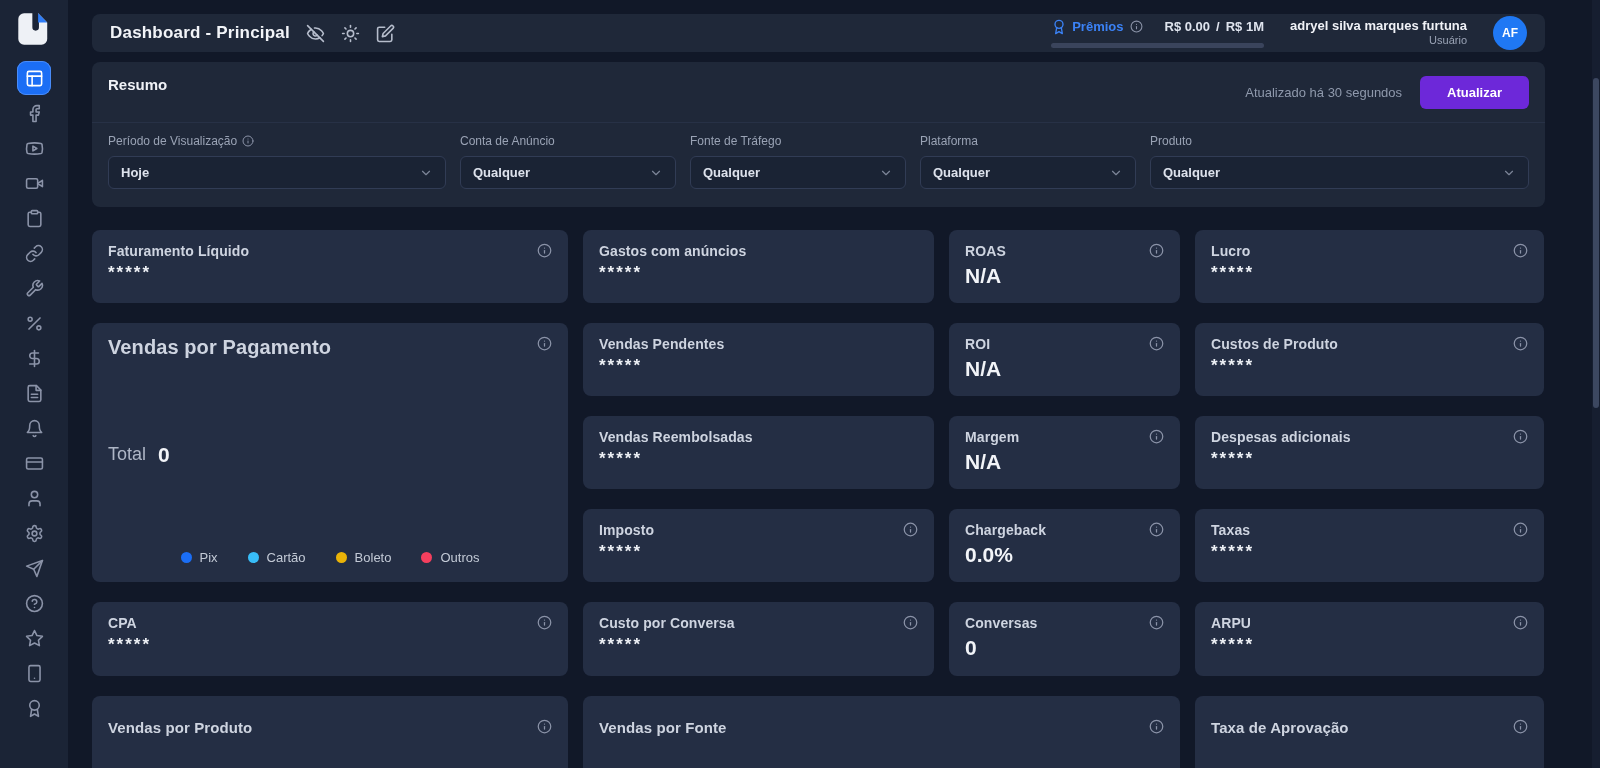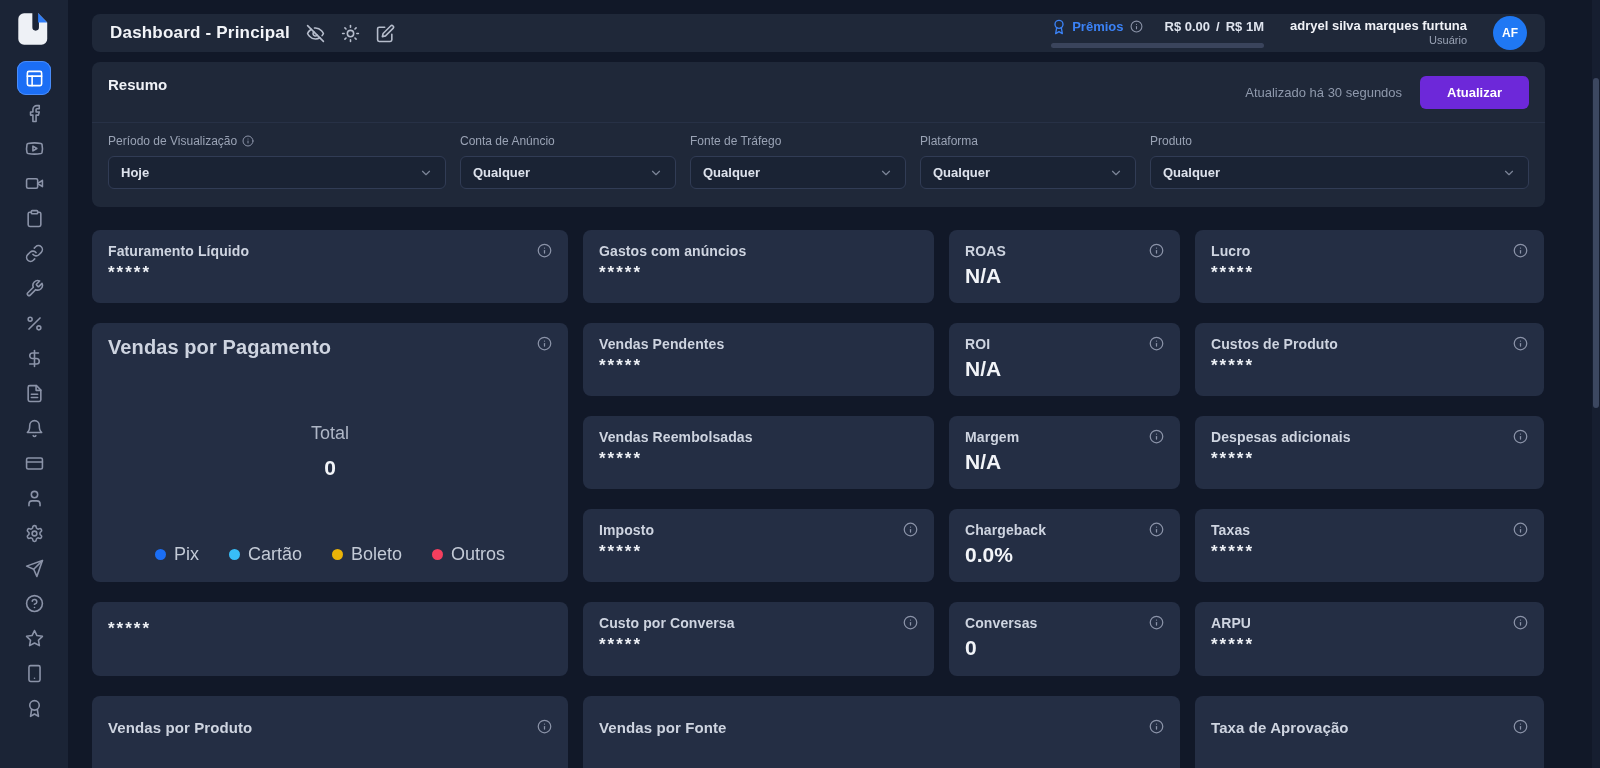--- a/index.html
+++ b/index.html
@@ -101,25 +101,25 @@
   .card-value { margin-top:5px; }
   .masked { font-size:17px; font-weight:700; letter-spacing:2px; color:#eef1f6; line-height:1; }
   .big { font-size:21px; font-weight:700; color:#f2f4f8; line-height:1.1; }
 
   .c1{grid-column:1} .c2{grid-column:2} .c3{grid-column:3} .c4{grid-column:4}
   .r1{grid-row:1} .r2{grid-row:2} .r3{grid-row:3} .r4{grid-row:4} .r5{grid-row:5} .r6{grid-row:6}
   .rowspan3 { grid-row:2 / span 3; }
   .colspan2 { grid-column:2 / span 2; }
 
   .chart-card { display:flex; flex-direction:column; }
-  .chart-center { flex:1; display:flex; flex-direction:column; align-items:center; justify-content:center; gap:12px; }
+  .chart-center { flex:1; display:flex; flex-direction:row; align-items:center; justify-content:flex-start; gap:12px; }
   .chart-total-label { font-size:18px; color:#aeb6c6; }
   .chart-total-value { font-size:21px; font-weight:700; color:#f2f4f8; }
   .legend { display:flex; justify-content:center; gap:30px; padding-bottom:4px; }
-  .legend-item { display:flex; align-items:center; gap:8px; font-size:18px; color:#c3cad6; }
+  .legend-item { display:flex; align-items:center; gap:8px; font-size:13px; color:#c3cad6; }
   .dot { width:11px; height:11px; border-radius:50%; }
 
   
   .scrollbar { position:absolute; right:0; top:0; width:8px; height:768px; background:#161e30; }
   .scroll-thumb { position:absolute; right:1px; top:78px; width:6px; height:330px; background:#3c4760; border-radius:3px; }
 </style>
 </head>
 <body>
 
 <aside class="sidebar">
@@ -551,20 +551,28 @@
           <svg class="info-ic" viewBox="0 0 24 24" fill="none" stroke="currentColor" stroke-width="2" stroke-linecap="round" stroke-linejoin="round">
               <circle cx="12" cy="12" r="10"></circle>
               <path d="M12 16v-4"></path>
               <path d="M12 8h.01"></path>
             </svg>
         </div>
         <div class="card-value masked">*****</div>
       </div>
 
       <div class="card c1 r5">
+        <div class="card-head">
+          <span class="card-title">CPA</span>
+          <svg class="info-ic" viewBox="0 0 24 24" fill="none" stroke="currentColor" stroke-width="2" stroke-linecap="round" stroke-linejoin="round">
+              <circle cx="12" cy="12" r="10"></circle>
+              <path d="M12 16v-4"></path>
+              <path d="M12 8h.01"></path>
+            </svg>
+        </div>
         <div class="card-value masked">*****</div>
       </div>
 
       <div class="card c2 r5">
         <div class="card-head">
           <span class="card-title">Custo por Conversa</span>
           <svg class="info-ic" viewBox="0 0 24 24" fill="none" stroke="currentColor" stroke-width="2" stroke-linecap="round" stroke-linejoin="round">
               <circle cx="12" cy="12" r="10"></circle>
               <path d="M12 16v-4"></path>
               <path d="M12 8h.01"></path>

